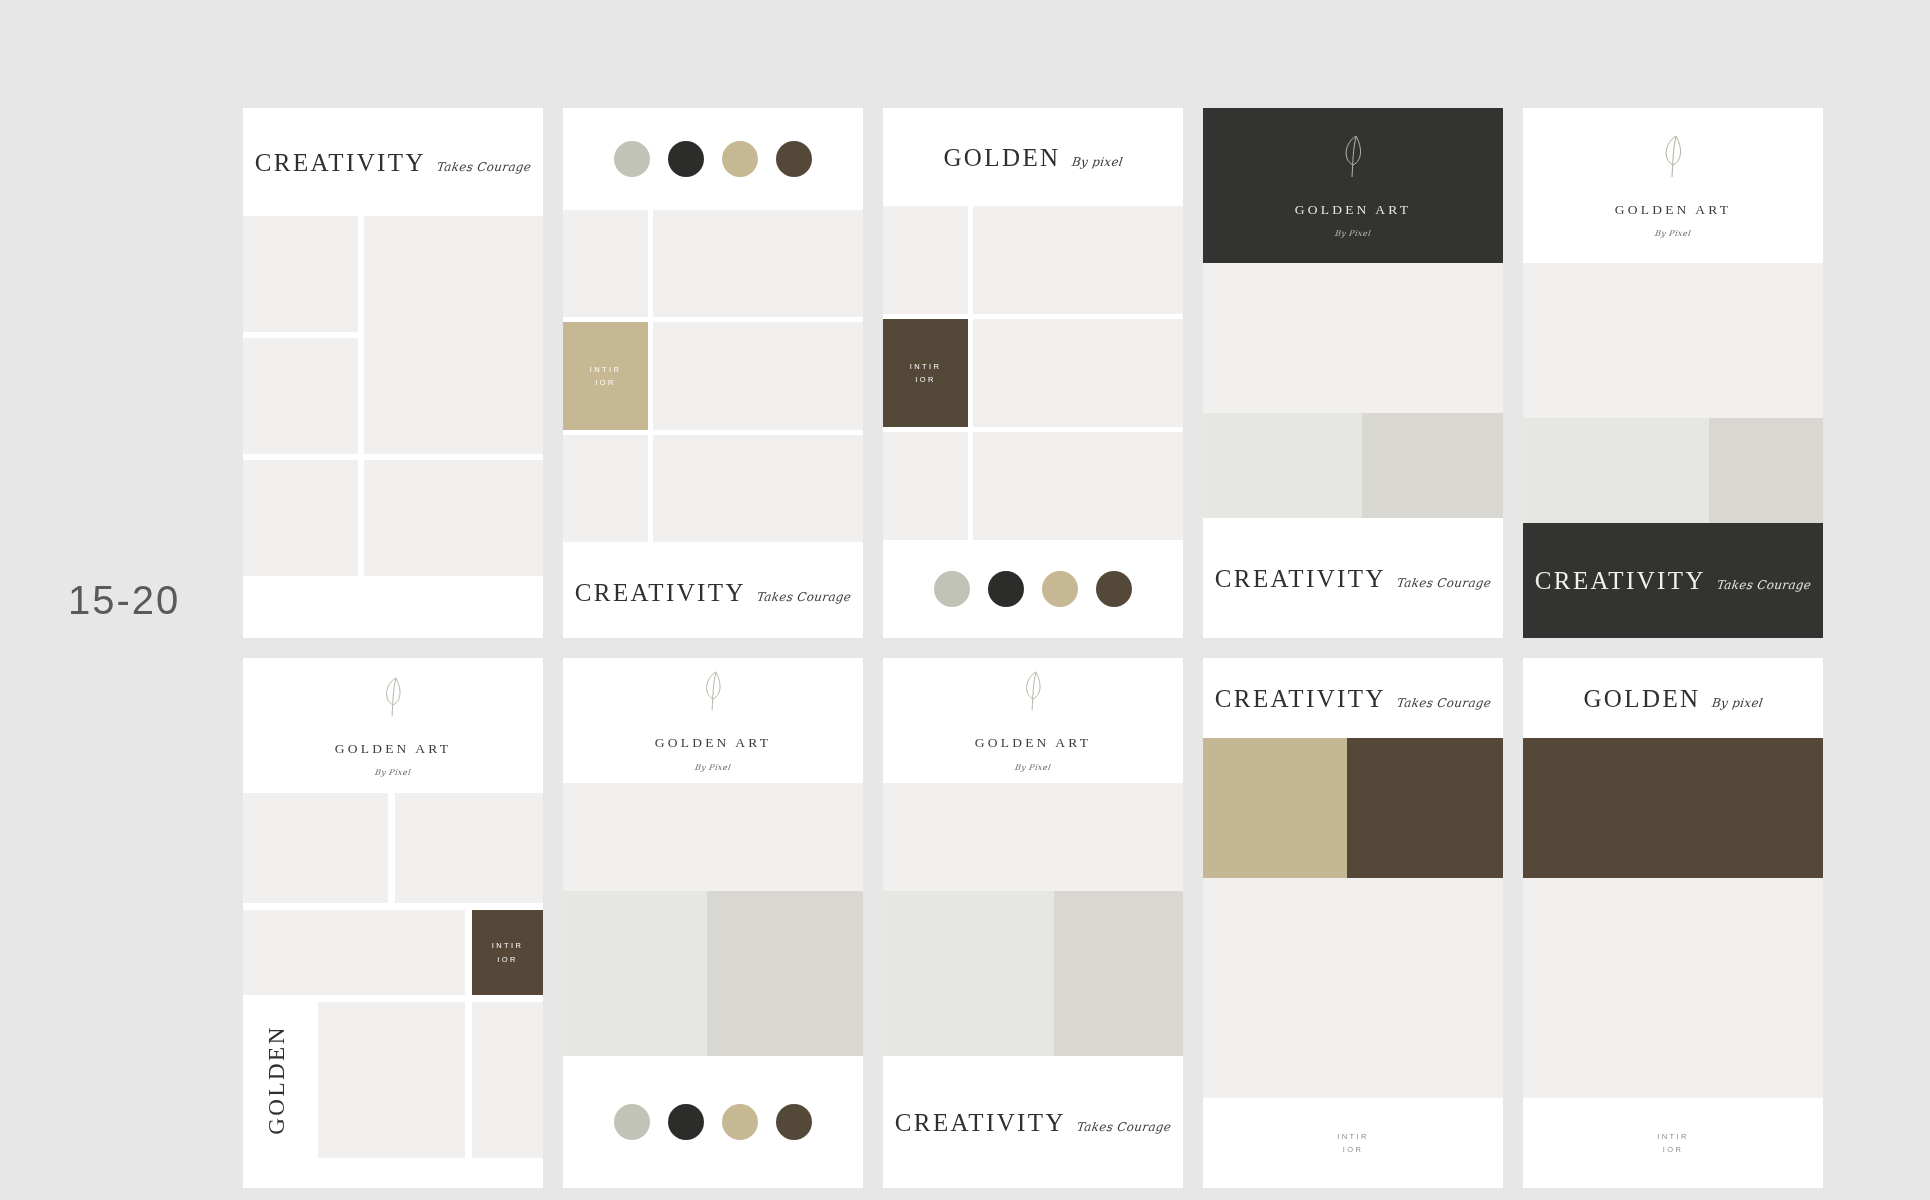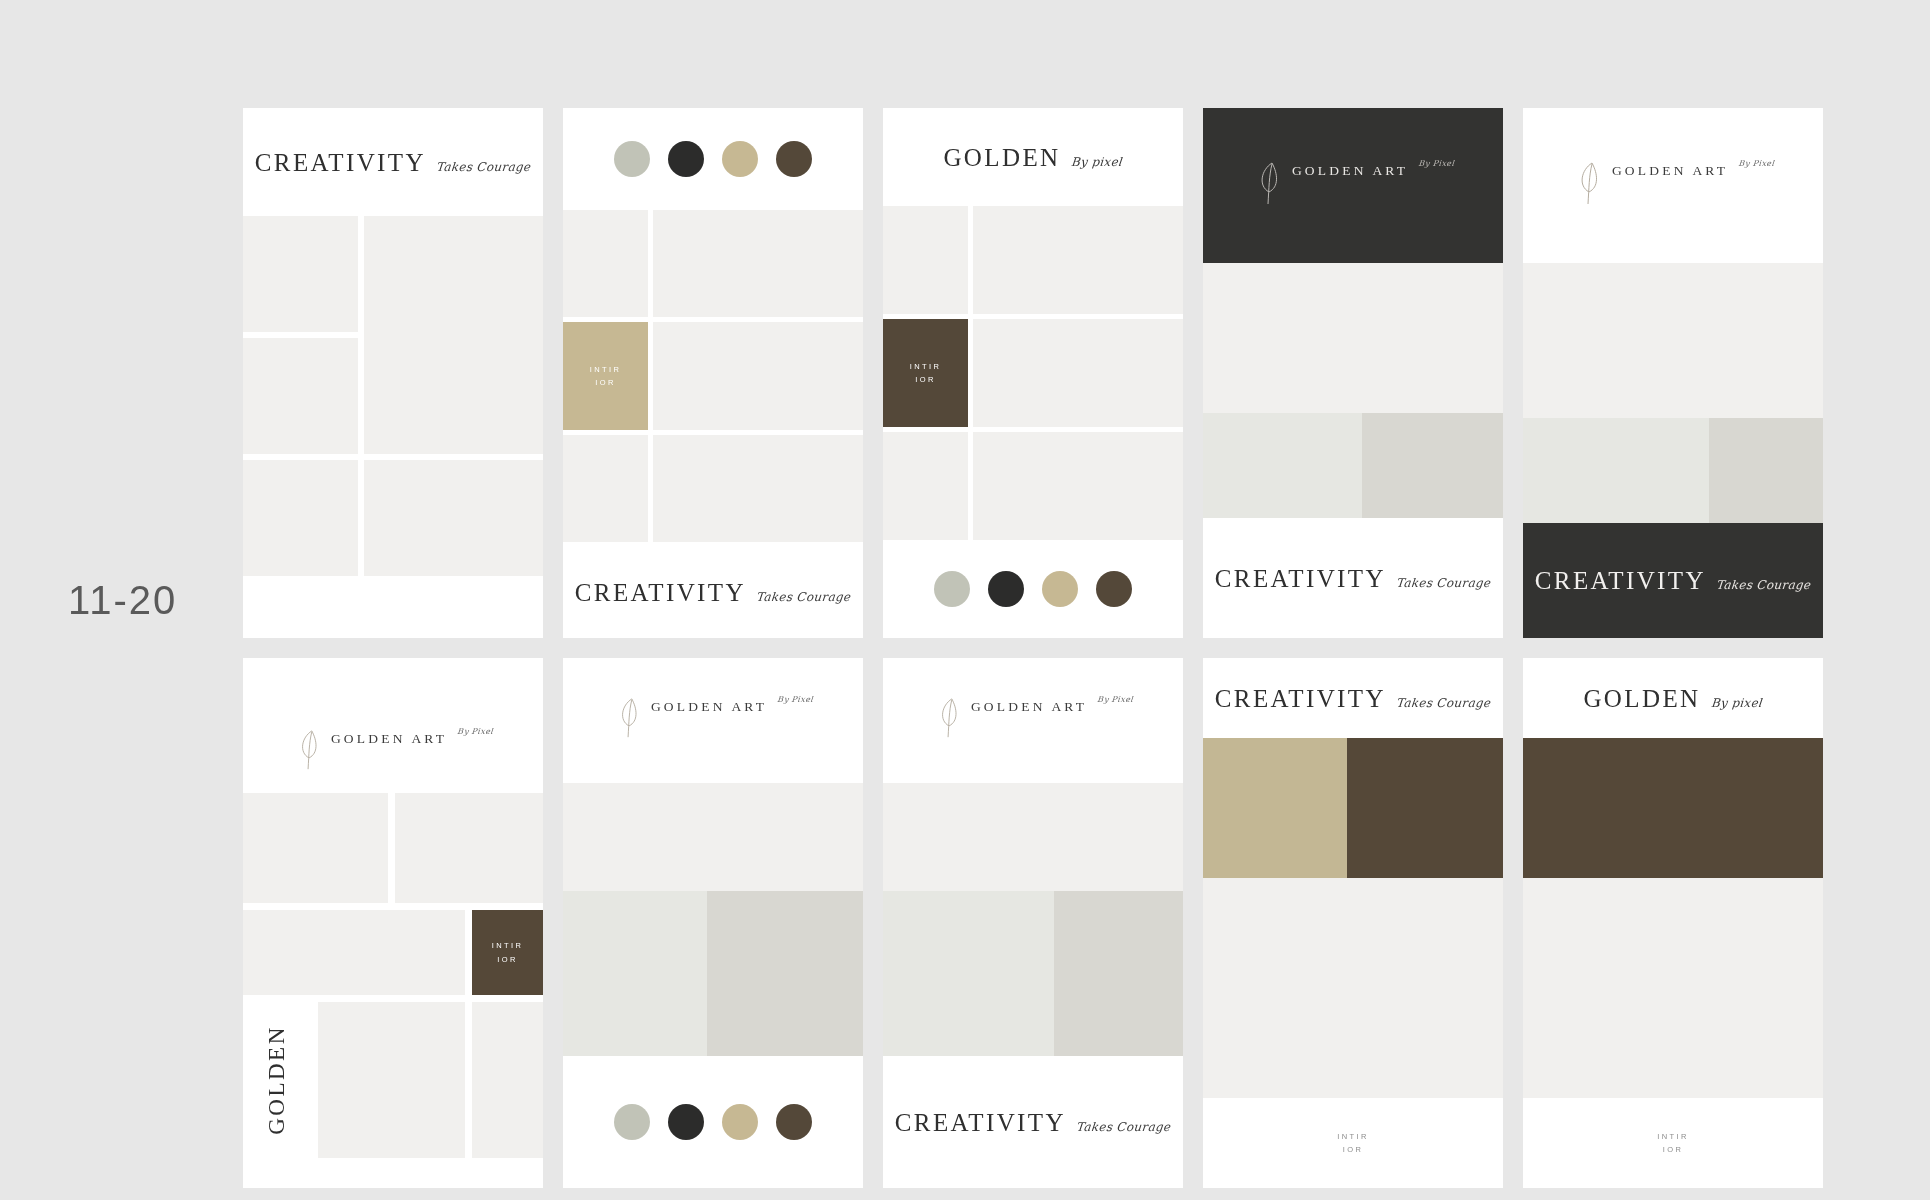--- a/index.html
+++ b/index.html
@@ -74,22 +74,23 @@
     color: #3a3a3a;
     transform: skewX(-8deg);
     line-height: 1;
   }
   .on-dark .wm-serif { color: #f2f0ee; }
   .on-dark .wm-script { color: #e8e5e2; }
 
   
   .logo-lockup {
     display: flex;
-    flex-direction: row;
-    gap: 8px;
+    flex-direction: column;
+    align-items: center;
+    gap: 14px;
   }
   .leaf-icon { display: block; }
   .logo-name {
     font-family: "Liberation Serif", serif;
     font-size: 13.5px;
     letter-spacing: 3.2px;
     color: #3b3b3b;
     line-height: 1;
     margin-top: 4px;
   }
@@ -239,21 +240,21 @@
 
   
   .c10-head { height: 80px; display: flex; align-items: center; justify-content: center; }
   .c10-band { height: 140px; }
   .c10-main { height: 220px; }
   .c10-foot { flex: 1; display: flex; align-items: center; justify-content: center; }
 </style>
 </head>
 <body>
 
-<div class="page-label">11-20</div>
+<div class="page-label">15-20</div>
 
 <div class="board">
 
   <div class="card">
     <div class="c1-head">
       <div class="wordmark">
         <span class="wm-serif">CREATIVITY</span>
         <span class="wm-script">Takes Courage</span>
       </div>
     </div>

